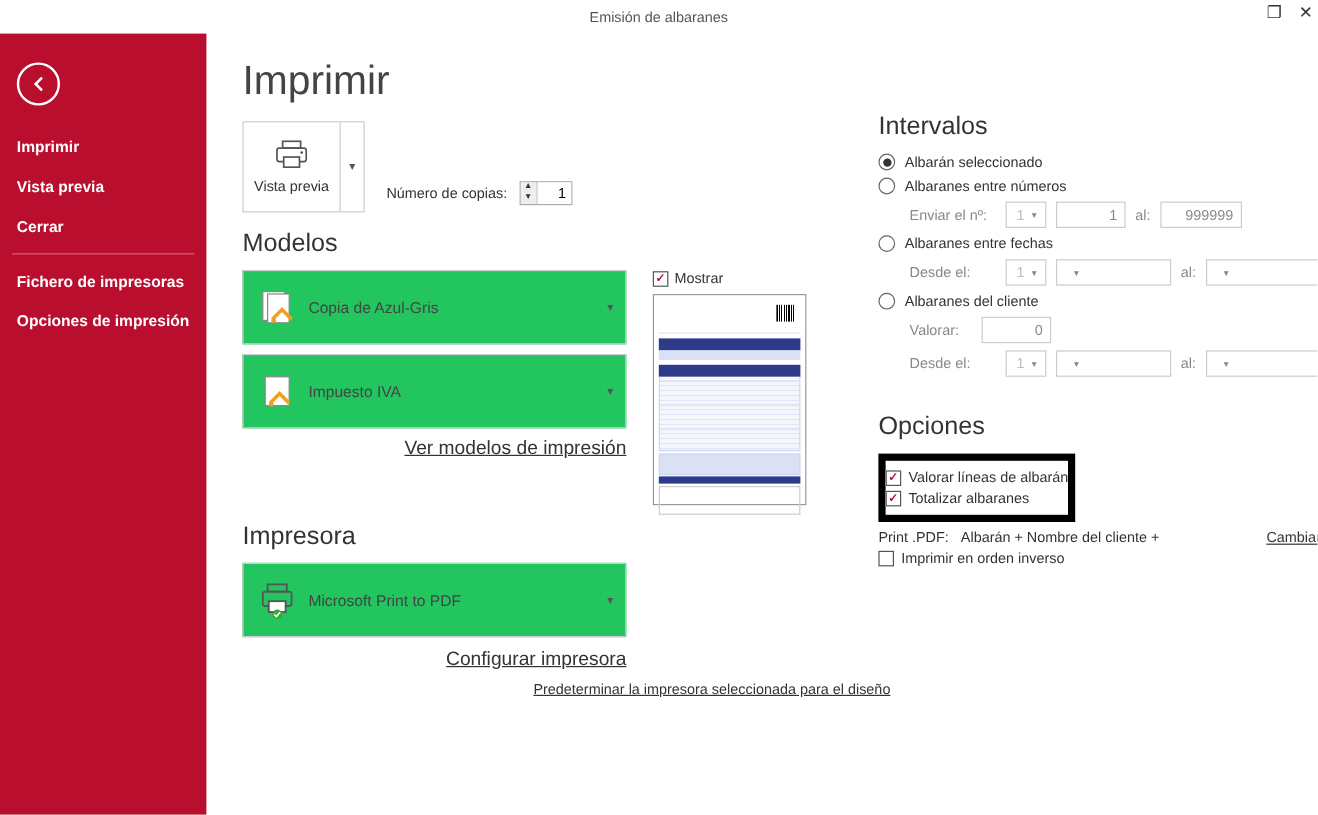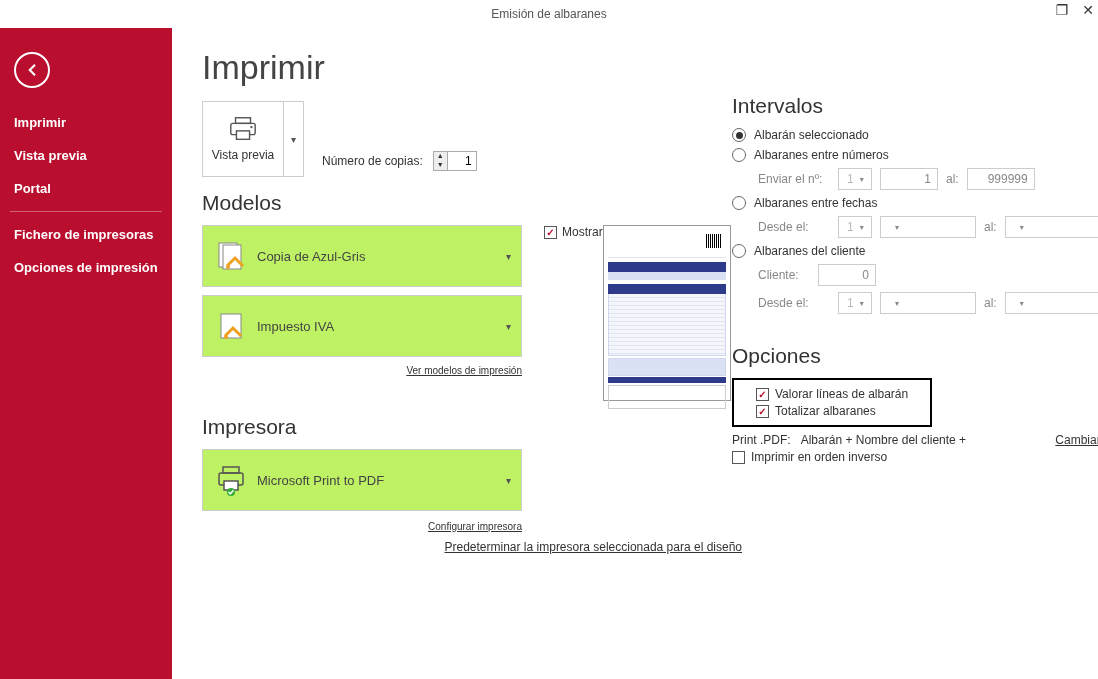--- a/index.html
+++ b/index.html
@@ -35,31 +35,31 @@
   .split-main { width: 80px; height: 74px; display: flex; flex-direction: column; align-items: center; justify-content: center; gap: 6px; font-size: 12px; cursor: pointer; text-align: center; }
   .split-arrow { width: 20px; display: flex; align-items: center; justify-content: center; border-left: 1px solid #ccc; cursor: pointer; font-size: 10px; color: #555; }
   .printer-icon { width: 30px; height: 26px; }
   .copies-row { display: flex; align-items: center; gap: 10px; font-size: 12px; padding-bottom: 6px; }
   .spin { display: inline-flex; align-items: center; border: 1px solid #aaa; height: 20px; }
   .spin .arrows { display: flex; flex-direction: column; width: 14px; border-right: 1px solid #aaa; }
   .spin .arrows span { height: 9px; font-size: 7px; line-height: 8px; text-align: center; cursor: pointer; background: #eee; }
   .spin input { border: none; width: 28px; height: 18px; text-align: right; font-size: 12px; padding-right: 4px; }
 
   
-  .fake-select { width: 320px; height: 62px; border: 1px solid #ccc; display: flex; align-items: center; padding: 0 10px 0 12px; position: relative; cursor: pointer; background: #bef264; margin-bottom: 8px; }
+  .fake-select { width: 320px; height: 62px; border: 1px solid #ccc; display: flex; align-items: center; padding: 0 10px 0 12px; position: relative; cursor: pointer; background: #22c55e; margin-bottom: 8px; }
   .fake-select .fs-icon { width: 32px; height: 32px; margin-right: 10px; flex-shrink: 0; }
   .fake-select .fs-label { font-size: 13px; color: #444; flex: 1; }
   .fake-select .fs-caret { font-size: 10px; color: #555; }
 
-  .link-right { text-align: right; width: 320px; font-size: 10px; margin-top: 2px; }
+  .link-right { text-align: right; width: 320px; font-size: 16px; margin-top: 2px; }
   .link-right a, .link-block a { color: #333; text-decoration: underline; cursor: pointer; }
   .link-block { text-align: right; width: 540px; font-size: 12px; margin-top: 8px; }
 
   
-  .preview-col { display: flex; align-items: flex-start; margin-left: 22px; }
+  .preview-col { display: flex; flex-direction: column; align-items: flex-start; margin-left: 22px; }
   .mostrar-row { display: flex; align-items: center; gap: 5px; font-size: 12px; margin-bottom: 6px; }
   .preview-box { width: 128px; height: 176px; border: 1px solid #999; background: #fff; padding: 4px; }
   .pv-section { height: 28px; border-bottom: 1px solid #e5e5e5; position: relative; }
   .pv-barcode { position: absolute; right: 4px; top: 4px; width: 16px; height: 14px; background: repeating-linear-gradient(90deg,#000 0 1px,#fff 1px 2px); }
   .pv-blue-header { height: 10px; background: #2e3b8b; margin-top: 4px; }
   .pv-light { height: 8px; background: #dbe1f5; }
   .pv-lines { height: 62px; background: repeating-linear-gradient(#f4f6fb 0 3px,#dfe5f6 3px 4px); border: 1px solid #cfd6ee; border-top: none; }
   .pv-summary { height: 18px; background: #dbe1f5; border: 1px solid #cfd6ee; margin-top: 2px; }
   .pv-blue-bar { height: 6px; background: #2e3b8b; margin-top: 1px; }
   .pv-footer { height: 24px; border: 1px solid #ccc; margin-top: 2px; }
@@ -74,21 +74,21 @@
   .radio.checked::after { content: ""; width: 7px; height: 7px; background: #333; border-radius: 50%; }
   .mini-select { display: inline-flex; align-items: center; border: 1px solid #ccc; background: #fff; height: 22px; padding: 0 4px 0 8px; font-size: 12px; color: #555; cursor: pointer; }
   .mini-select.disabled { color: #bbb; }
   .mini-select .caret { font-size: 8px; margin-left: 6px; color: #888; }
   .mini-input { border: 1px solid #ccc; height: 22px; font-size: 12px; text-align: right; padding: 0 6px; color: #888; }
 
   
   .opciones .row { display: flex; align-items: center; gap: 6px; font-size: 12px; margin: 3px 0; }
   .cb { width: 13px; height: 13px; border: 1px solid #555; display: inline-flex; align-items: center; justify-content: center; font-size: 10px; color: #ba0e2e; cursor: pointer; background: #fff; }
   .cb.checked::after { content: "✓"; font-weight: bold; }
-  .opt-highlight { border: 2px solid #000000; padding: 4px 22px; display: inline-block; }
+  .opt-highlight { border: 6px solid #000000; padding: 4px 0; display: inline-block; }
   .cambiar { color: #333; text-decoration: underline; cursor: pointer; font-size: 12px; }
   .pdf-row { display: flex; align-items: center; gap: 10px; font-size: 12px; margin-top: 6px; }
   .pdf-row .spacer { flex: 1; }
 </style>
 </head>
 <body>
 
 <div class="titlebar">
   <span>Emisión de albaranes</span>
   <div class="win-btns">
@@ -100,21 +100,21 @@
 <div class="main">
 
   <div class="sidebar">
     <div class="back-btn">
       <svg viewBox="0 0 24 24">
           <path d="M15 4l-8 8 8 8 2-2-6-6 6-6z"></path>
         </svg>
     </div>
     <div class="side-item">Imprimir</div>
     <div class="side-item">Vista previa</div>
-    <div class="side-item">Portal</div>
+    <div class="side-item">Cerrar</div>
     <hr class="side-sep">
     <div class="side-item">Fichero de impresoras</div>
     <div class="side-item">Opciones de impresión</div>
   </div>
 
   <div class="content">
     <div class="col-left">
       <h1 class="page-title">Imprimir</h1>
 
       <div class="vp-row">
@@ -245,21 +245,21 @@
               <span></span>
               <span class="caret">▾</span>
             </span>
         </div>
 
         <div class="row">
           <span class="radio"></span>
           <span>Albaranes del cliente</span>
         </div>
         <div class="row sub">
-          <span class="lbl" style="width:52px">Cliente:</span>
+          <span class="lbl" style="width:52px">Valorar:</span>
           <input class="mini-input" style="width: 58px;" value="0">
         </div>
         <div class="row sub">
           <span class="lbl">Desde el:</span>
           <span class="mini-select disabled" style="width:34px">
               <span>1</span>
               <span class="caret">▾</span>
             </span>
           <span class="mini-select disabled" style="width:96px">
               <span></span>

